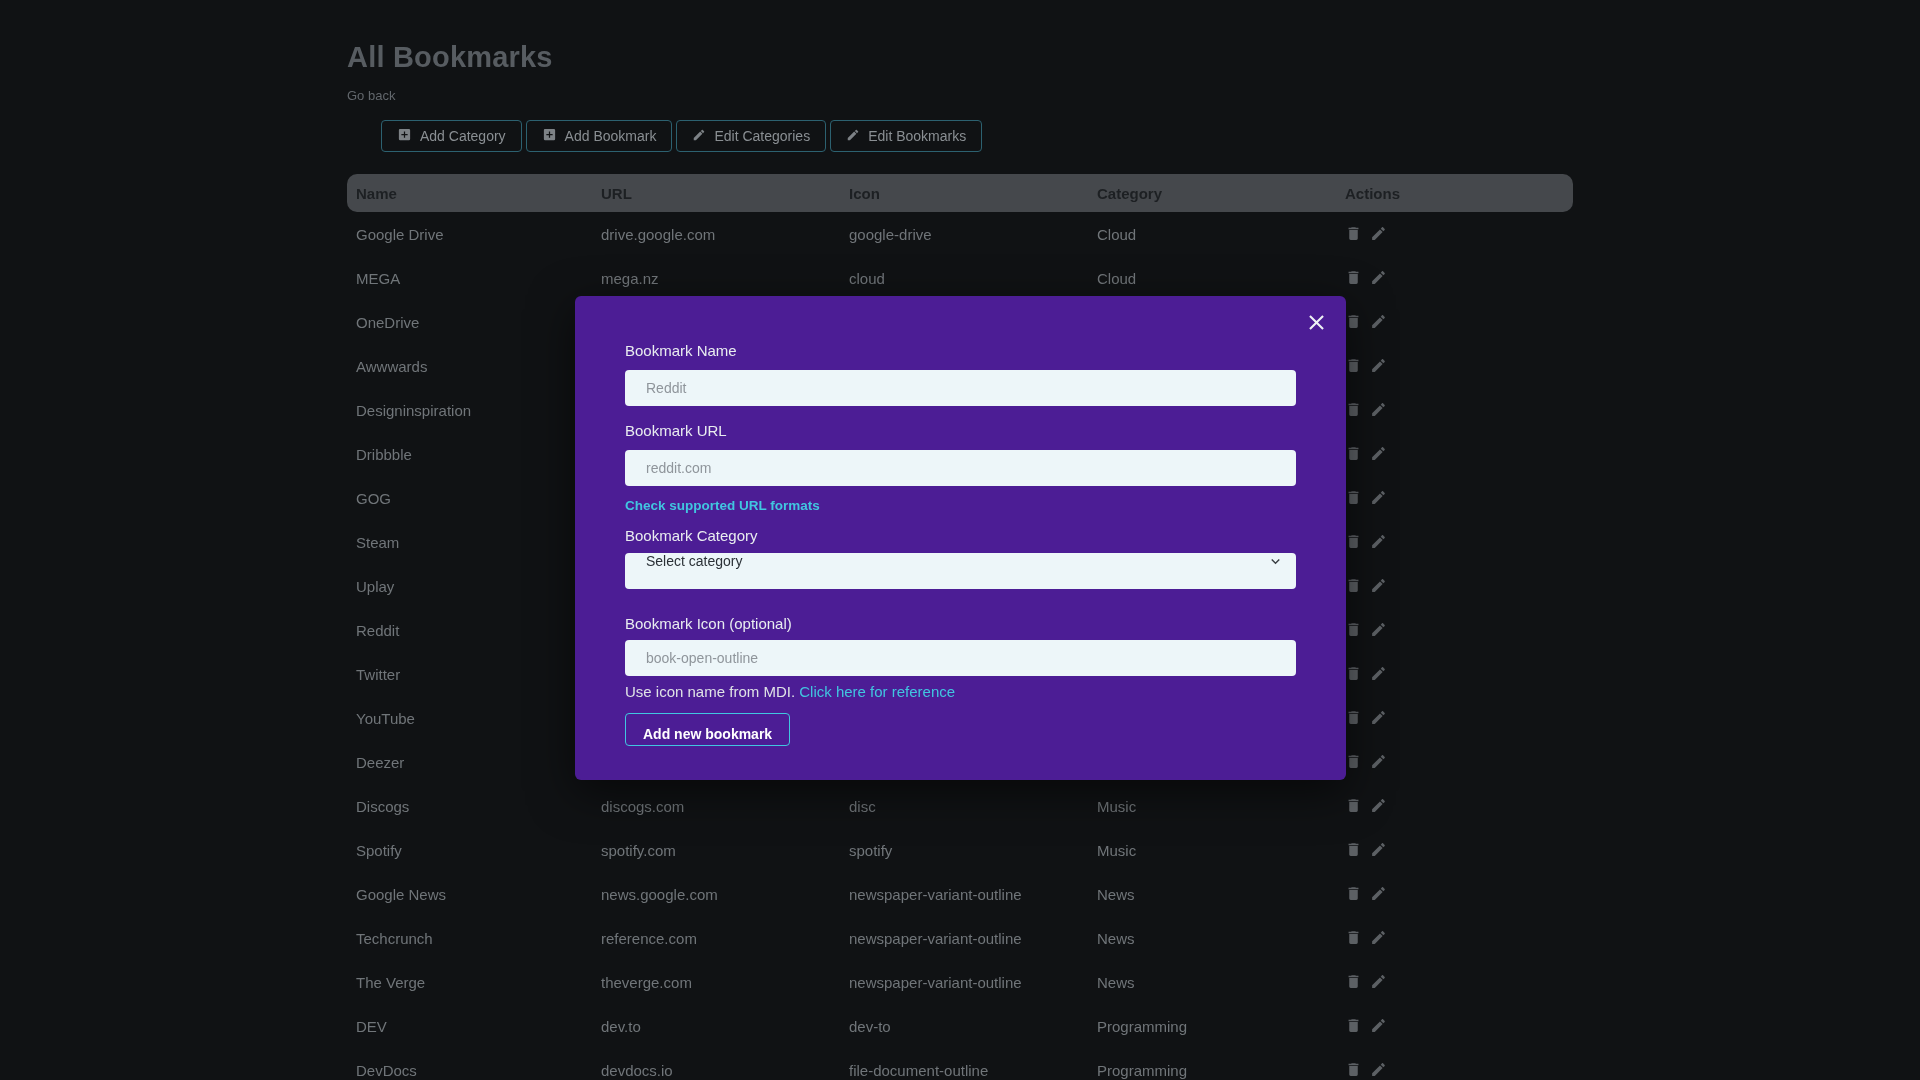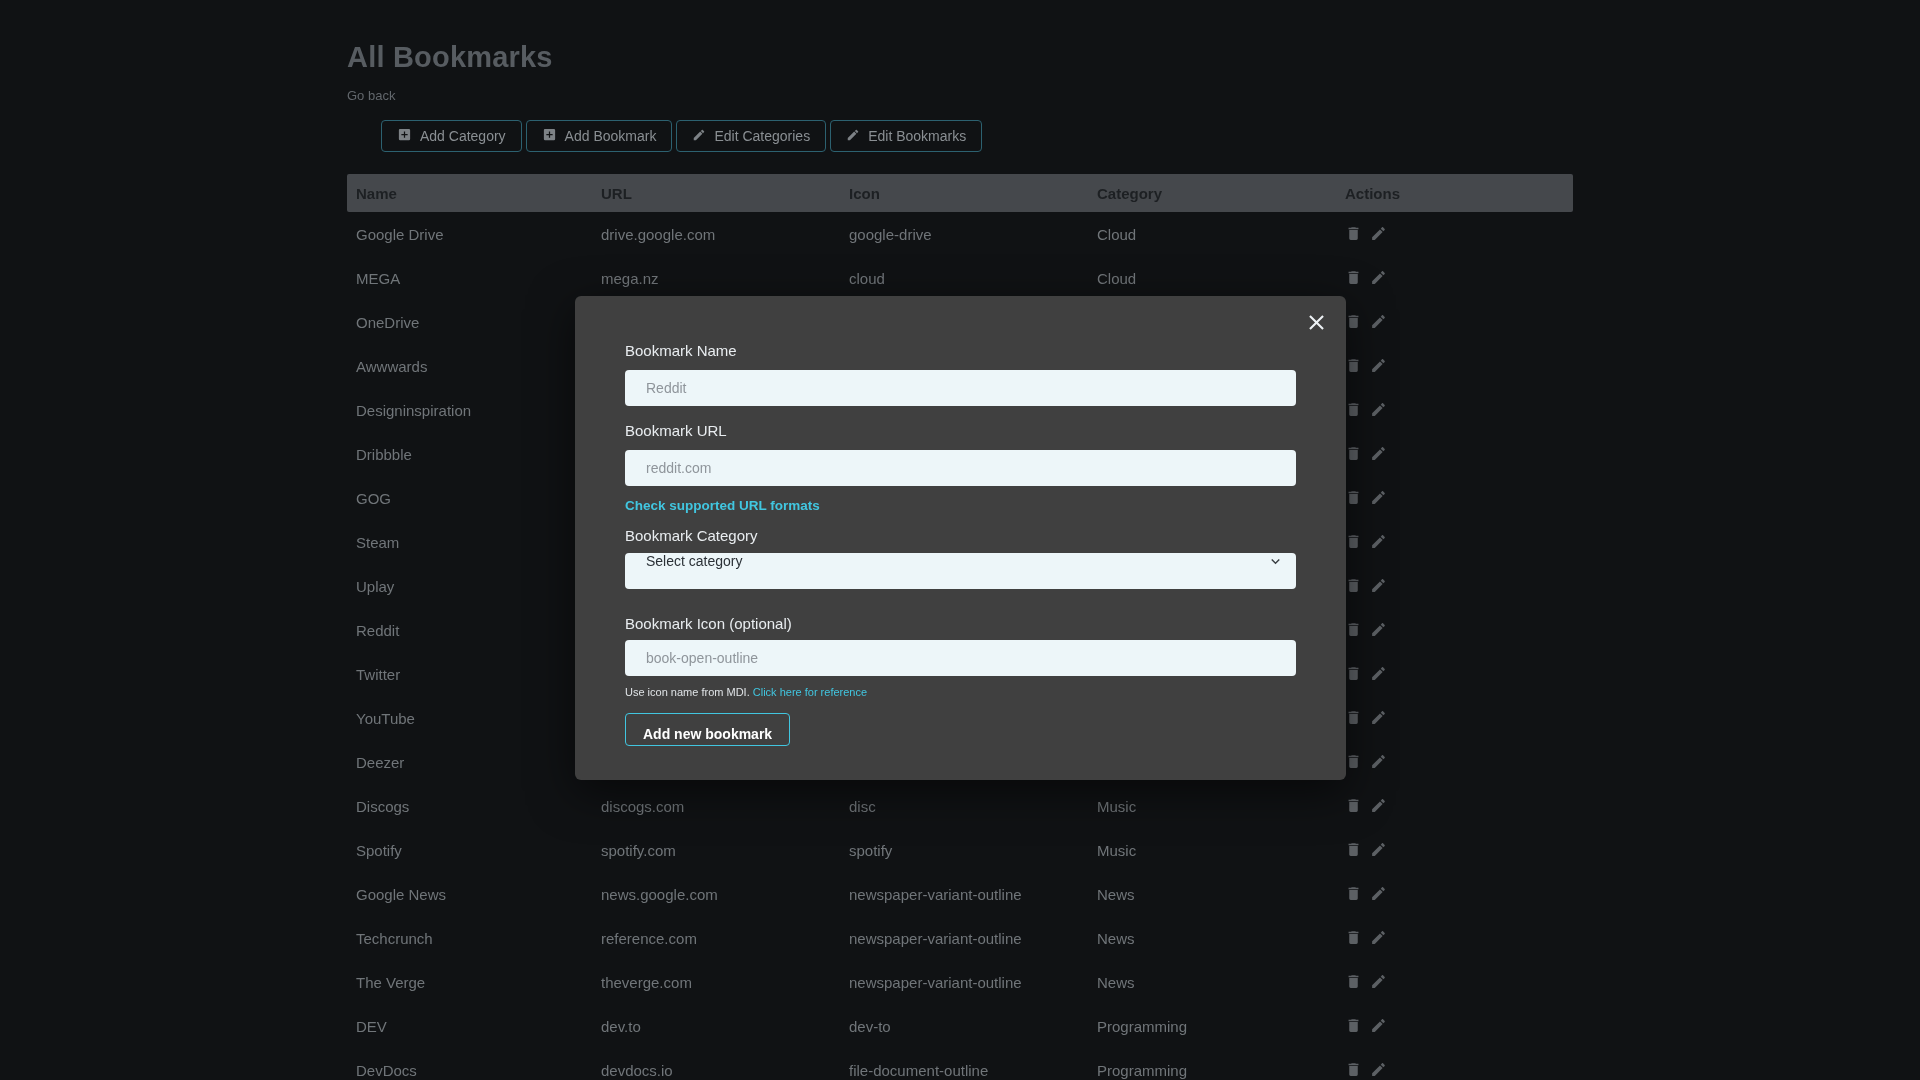--- a/index.html
+++ b/index.html
@@ -37,40 +37,40 @@
     font-family:"Liberation Sans", sans-serif;
     cursor:pointer; white-space:nowrap;
   }
   .tb-btn svg { fill:#7d8286; }
 
   
   .bm-table {
     position:absolute; left:347px; top:174px; width:1226px;
   }
   .thead {
-    height:38px; background:#45484c; border-radius:2px;
+    height:38px; background:#45484c; border-radius:10px;
     font-weight:700; font-size:15px; color:#1d2023;
   }
   .trow, .thead {
     display:grid;
     grid-template-columns:245px 248px 248px 248px 1fr;
     align-items:center;
     padding-left:9px;
   }
   .trow { height:44px; font-size:15px; color:#707579; }
   .cell { overflow:hidden; white-space:nowrap; }
   .actions { display:flex; gap:7px; align-items:center; }
   .act { width:18px; height:18px; cursor:pointer; display:inline-flex; }
   .act svg { fill:#5c6064; }
 
   
   .modal {
     position:absolute; left:575px; top:296px;
     width:771px; height:484px;
-    background:#404040; border-radius:6px;
+    background:#4c1d95; border-radius:6px;
     box-shadow:0 12px 45px rgba(0,0,0,.55);
     padding:46px 50px 0 50px;
   }
   .modal-close {
     position:absolute; top:12px; right:16px;
     width:28px; height:28px; cursor:pointer;
     display:flex; align-items:center; justify-content:center;
   }
   .modal-close svg { fill:#eef2f5; }
   .m-label {
@@ -93,21 +93,21 @@
   .label-cat { margin-bottom:8px; }
   .m-select {
     height:36px; background:#edf6f9; border-radius:4px;
     display:flex; align-items:flex-start; justify-content:space-between;
     padding:0 12px 0 21px; font-size:14px; color:#2b3137;
     margin-bottom:26px; cursor:pointer;
   }
   .m-select svg { fill:#3a3f44; }
   .label-icon { margin-bottom:7px; }
   .icon-input { margin-bottom:8px; }
-  .m-note { font-size:11px; color:#dfe3e6; line-height:16px; }
+  .m-note { font-size:15px; color:#dfe3e6; line-height:16px; }
   .m-note .m-link2 { color:#41c6e0; font-weight:400; cursor:pointer; }
   .m-submit {
     margin-top:13px; height:33px; padding:12px 17px;
     background:transparent; border:1px solid #41c6e0; border-radius:4px;
     color:#ffffff; font-size:14px; font-weight:600;
     font-family:"Liberation Sans", sans-serif; cursor:pointer;
   }
 </style>
 </head>
 <body>

